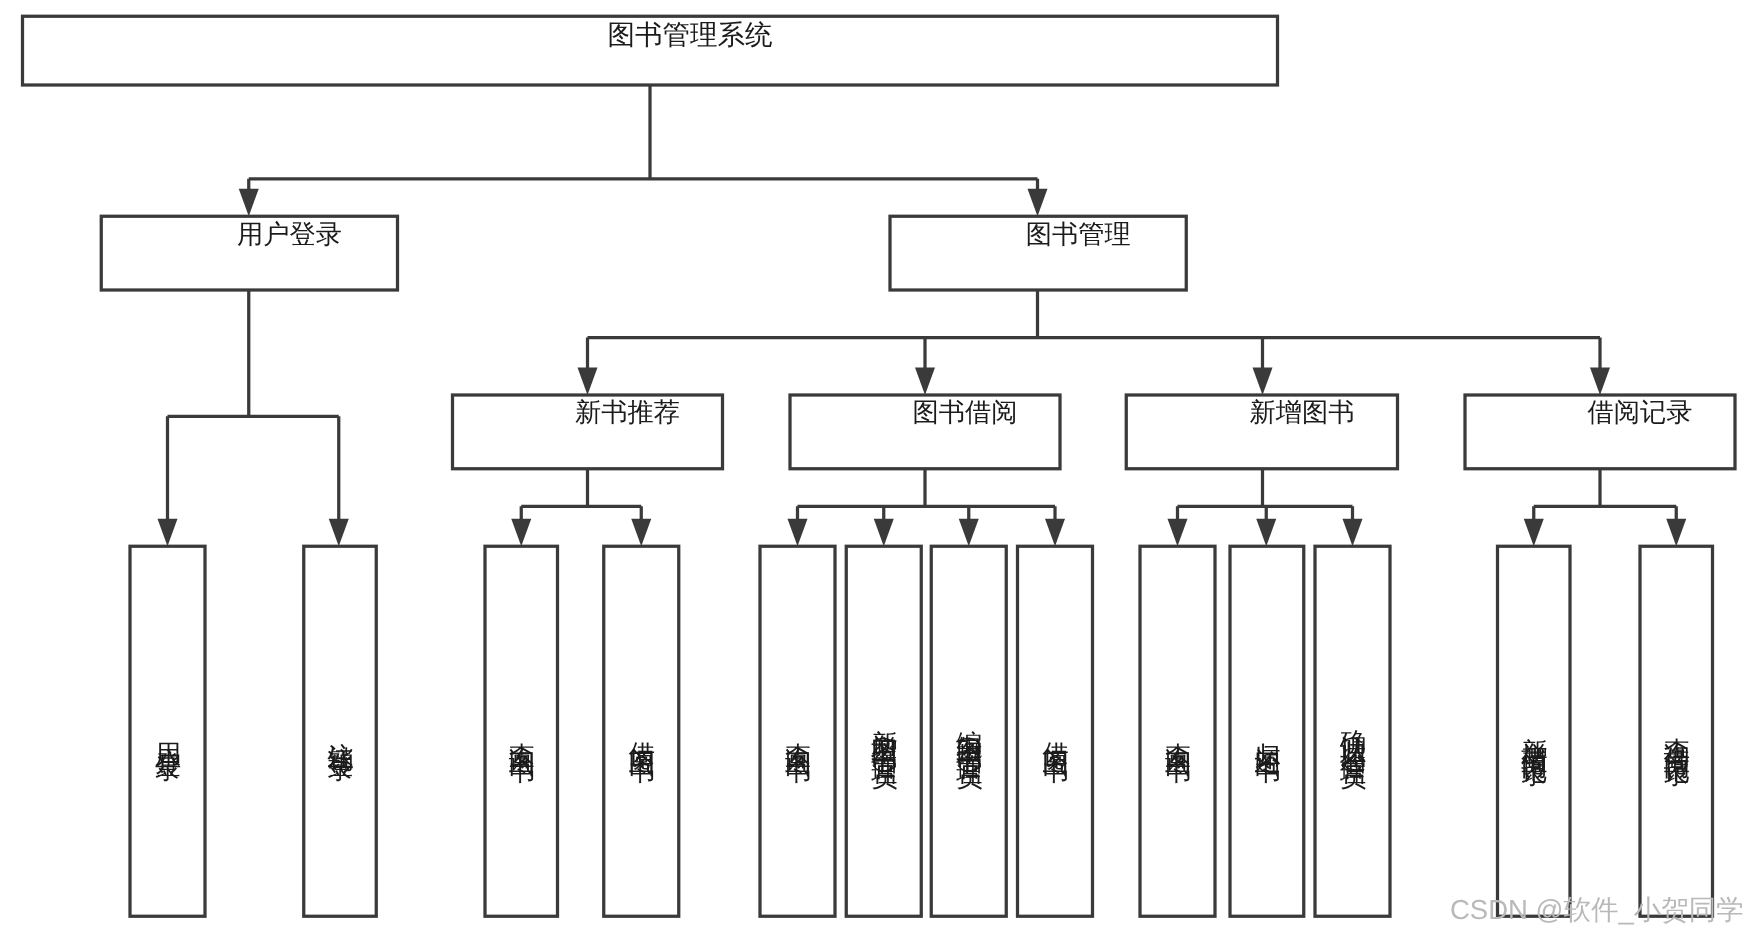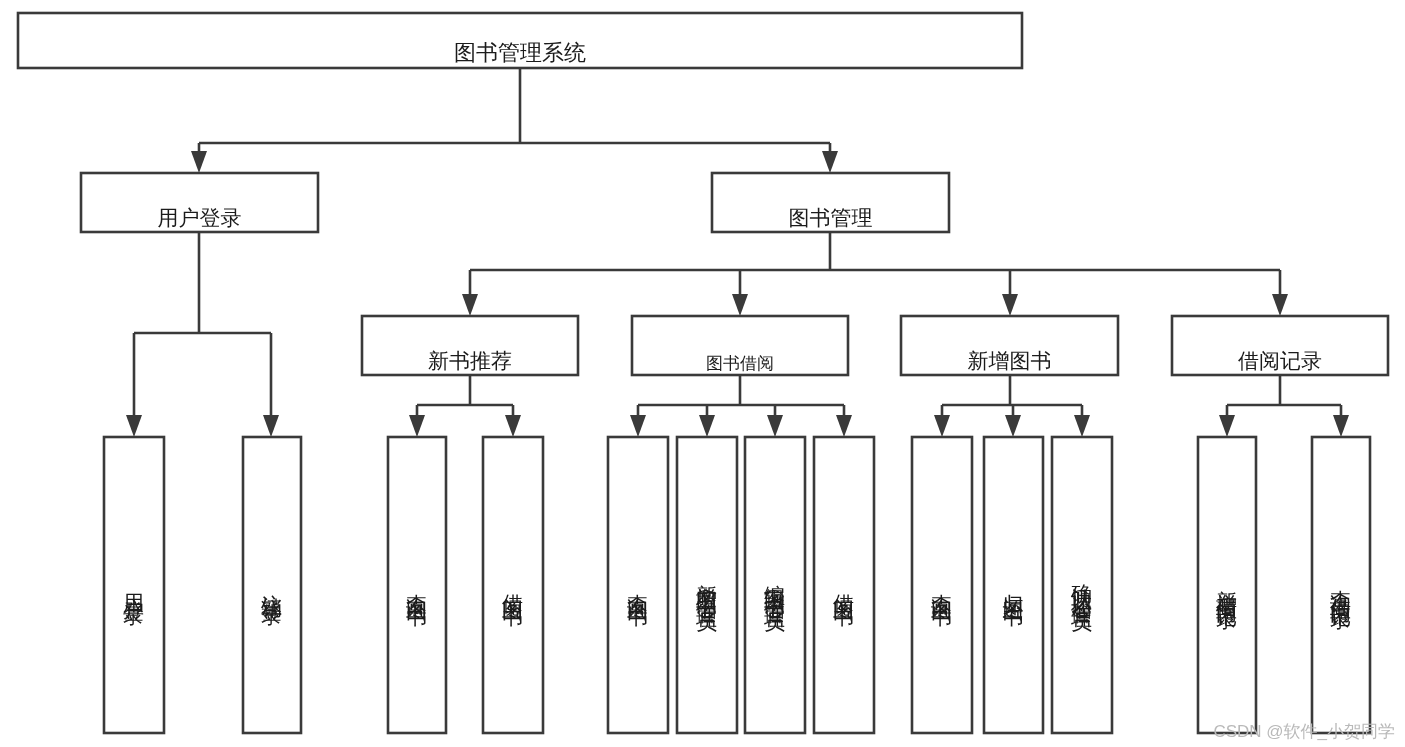--- a/index.html
+++ b/index.html
@@ -45,21 +45,21 @@
   }
   .arrow-head {
     fill: #3a3a3a;
     stroke: none;
   }
   .watermark {
     position: absolute;
     right: 10px;
     bottom: 4px;
     font-family: "Liberation Sans", "DejaVu Sans", sans-serif;
-    font-size: 17px;
+    font-size: 22px;
     color: #b9b9b9;
     white-space: nowrap;
     user-select: none;
   }
   .vlabel-holder {
     position: absolute;
     display: flex;
     align-items: center;
     justify-content: center;
     pointer-events: none;
@@ -70,23 +70,24 @@
     font-family: "Liberation Sans", "DejaVu Sans", sans-serif;
     font-size: 21px;
     line-height: 1;
     letter-spacing: 4px;
     color: #1b1b1b;
     white-space: nowrap;
   }
   .hlabel-holder {
     position: absolute;
     display: flex;
-    align-items: flex-end;
+    align-items: flex-start;
     justify-content: center;
     pointer-events: none;
+    margin-left: 32px;
   }
   .hlabel-text {
     font-family: "Liberation Sans", "DejaVu Sans", sans-serif;
     color: #1b1b1b;
     white-space: nowrap;
   }
 </style>
 </head>
 <body>
 
@@ -178,21 +179,21 @@
       <div class="hlabel-holder" style="left: 81px; top: 173px; width: 237px; height: 59px;">
         <span class="hlabel-text" style="font-size: 21px;">用户登录</span>
       </div>
       <div class="hlabel-holder" style="left: 712px; top: 173px; width: 237px; height: 59px;">
         <span class="hlabel-text" style="font-size: 21px;">图书管理</span>
       </div>
       <div class="hlabel-holder" style="left: 362px; top: 316px; width: 216px; height: 59px;">
         <span class="hlabel-text" style="font-size: 21px;">新书推荐</span>
       </div>
       <div class="hlabel-holder" style="left: 632px; top: 316px; width: 216px; height: 59px;">
-        <span class="hlabel-text" style="font-size: 17px;">图书借阅</span>
+        <span class="hlabel-text" style="font-size: 21px;">图书借阅</span>
       </div>
       <div class="hlabel-holder" style="left: 901px; top: 316px; width: 217px; height: 59px;">
         <span class="hlabel-text" style="font-size: 21px;">新增图书</span>
       </div>
       <div class="hlabel-holder" style="left: 1172px; top: 316px; width: 216px; height: 59px;">
         <span class="hlabel-text" style="font-size: 21px; font-family: Liberation Serif, serif;">借阅记录</span>
       </div>
       <div class="vlabel-holder" style="left: 104px; top: 437px; width: 60px; height: 296px;">
         <span class="vlabel-text">用户登录</span>
       </div>

